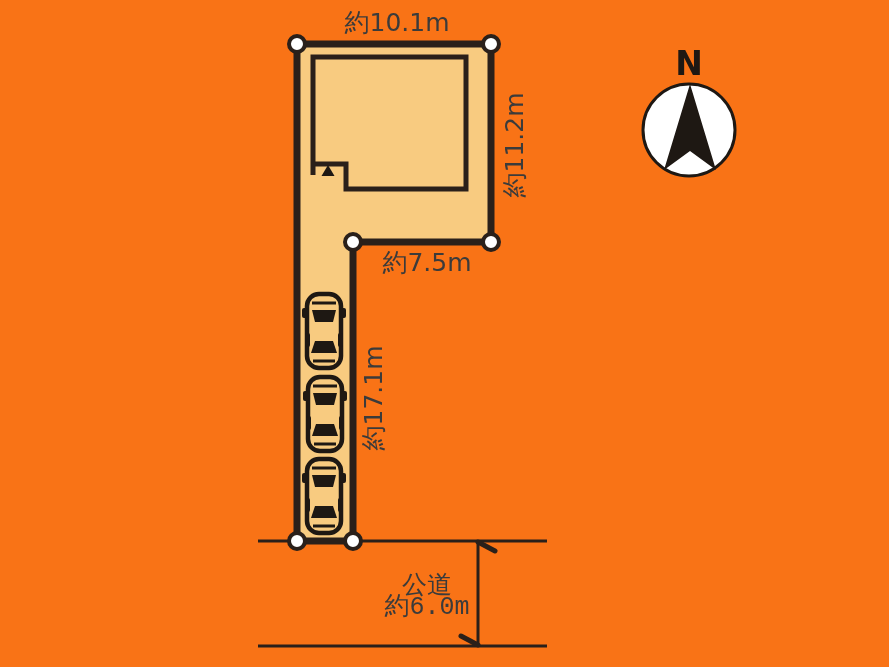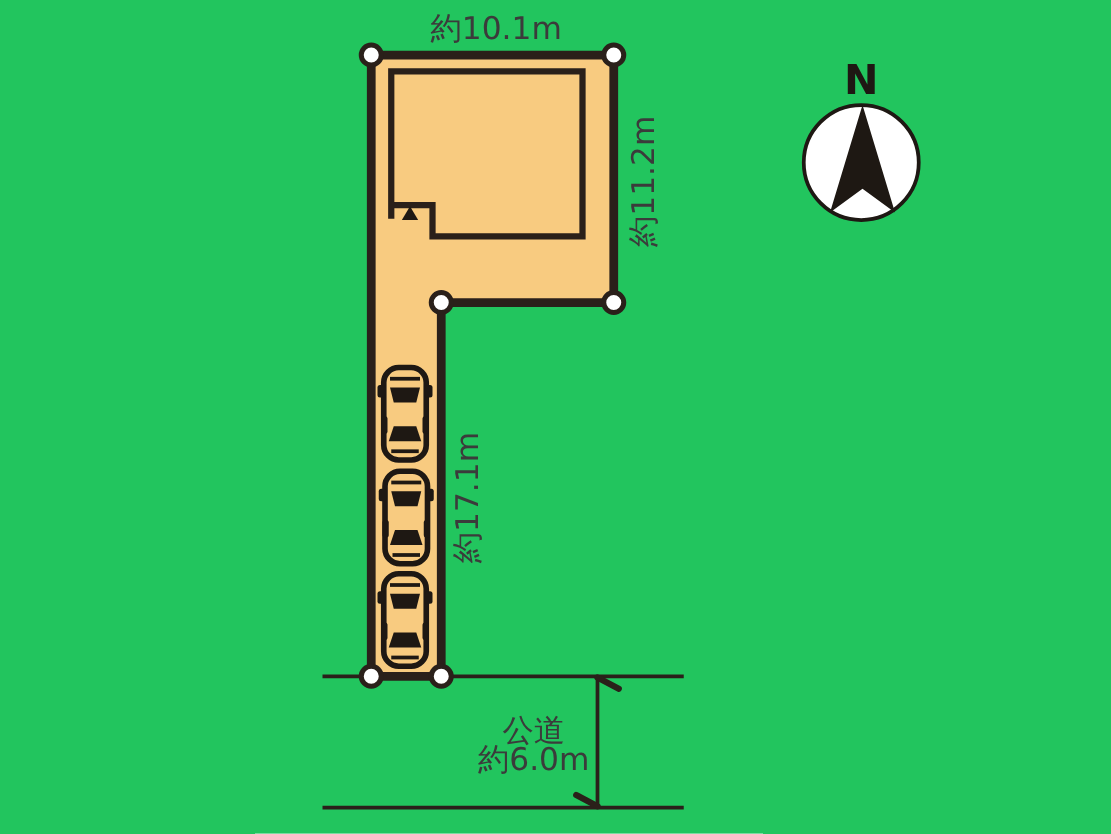--- a/index.html
+++ b/index.html
@@ -1,19 +1,19 @@
 <!DOCTYPE html>
 <html><head>
 <meta charset="utf-8">
 <style>
   html,body{margin:0;padding:0;background:#ffffff;}
   #stage{
     position:relative;
     width:889px;height:667px;
-    background:#22c55e;
+    background:#f97316;
     font-family:"DejaVu Sans","Liberation Sans",sans-serif;
     overflow:hidden;
   }
   #plan-svg{position:absolute;left:0;top:0;}
   .dim-label{
     position:absolute;
     color:#3b3b3b;
     font-size:25px;
     line-height:28px;
     text-align:center;
@@ -83,23 +83,24 @@
     <g>
       <circle cx="689" cy="130" r="46" fill="#ffffff" stroke="#1e1813" stroke-width="3"></circle>
       <path d="M690,84 L716,170 L690,151 L664,170 Z" fill="#1e1813"></path>
     </g>
   </svg>
 
   <div class="dim-label" style="left:297px;top:9px;width:200px;">約10.1m</div>
 
   <div class="dim-label vertical" style="left:455px;top:131px;width:120px;height:28px;">約11.2m</div>
 
+  <div class="dim-label" style="left:352px;top:249px;width:150px;">約7.5m</div>
 
   <div class="dim-label vertical" style="left:314px;top:384px;width:120px;height:28px;">約17.1m</div>
 
 
   <div class="dim-label" style="left:377px;top:571px;width:100px;">公道</div>
 
-  <div class="dim-label" style="left:362px;top:594px;width:130px;">約6.0m</div>
+  <div class="dim-label" style="left:362px;top:594px;width:130px;font-family:Liberation Mono, monospace;">約6.0m</div>
 
   <div class="compass-n" style="left:659px;top:44px;width:60px;">N</div>
 
 </div>
 
 </body></html>

